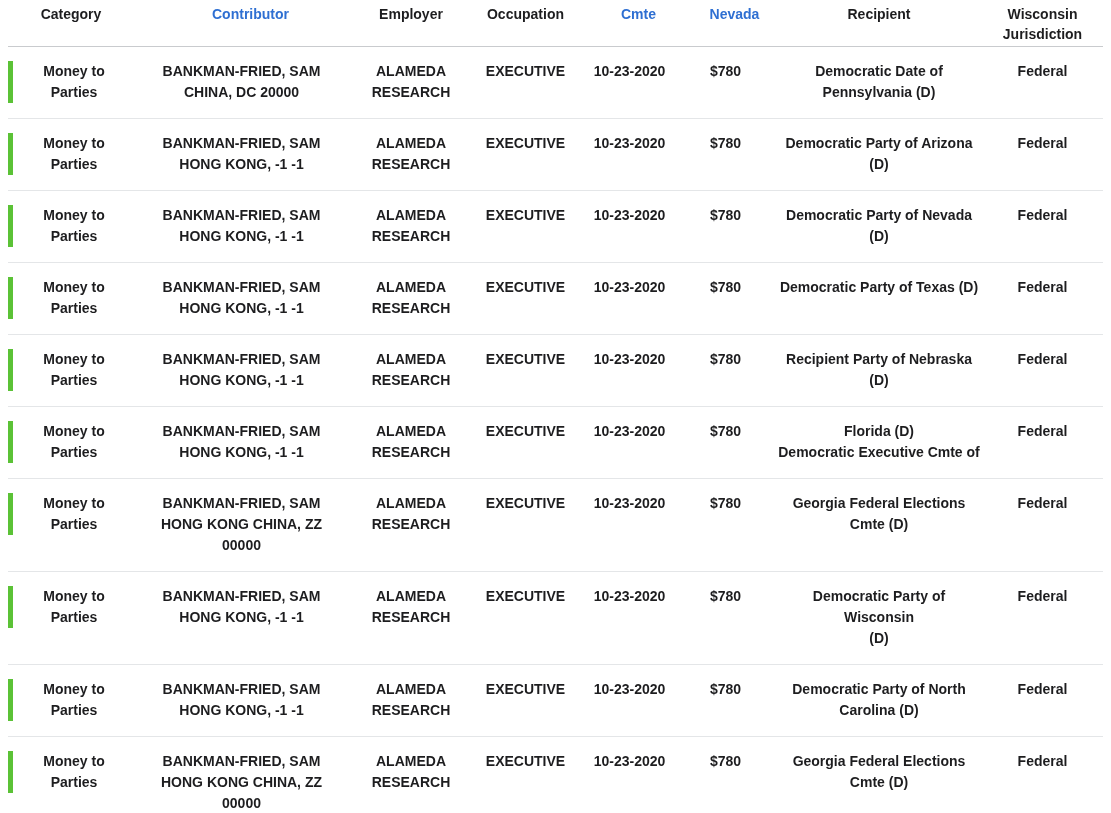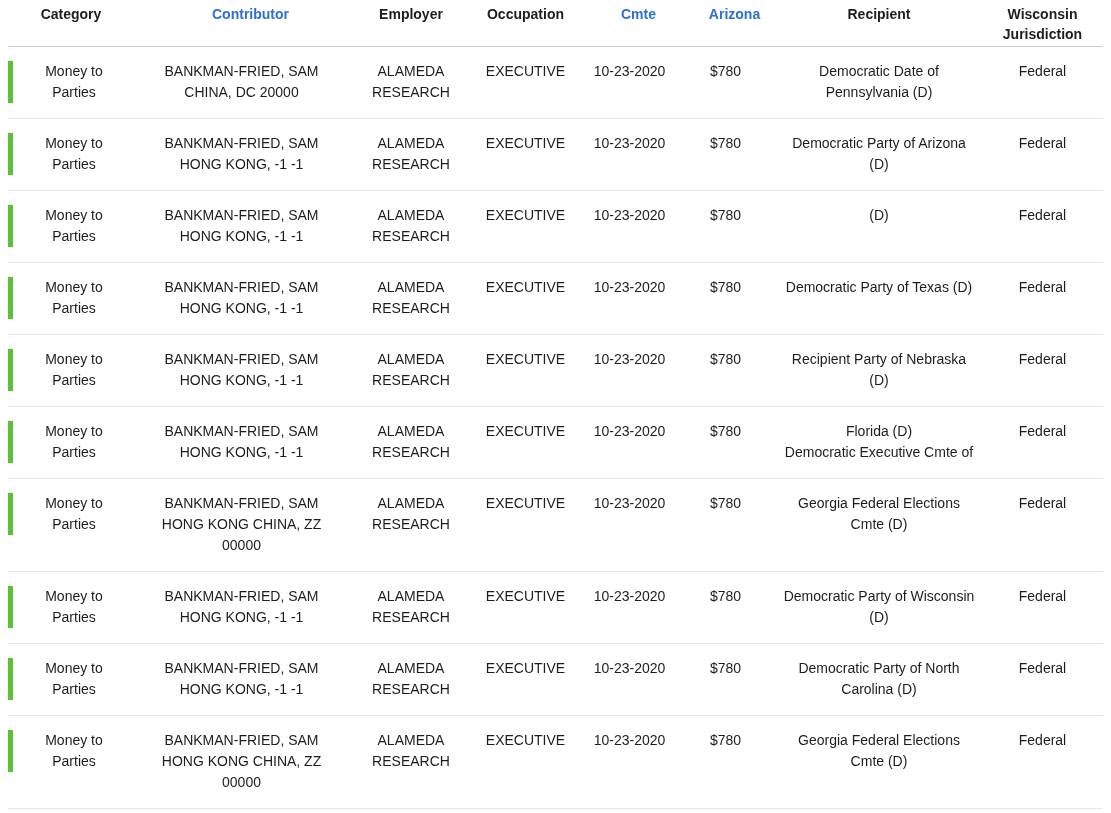--- a/index.html
+++ b/index.html
@@ -34,20 +34,21 @@
   .th{
     font-weight:bold;
     line-height:20px;
     padding-right:14px;
   }
   .th:first-child{padding-left:6px;}
   .th.sortable{color:var(--blue);cursor:pointer;margin-left:18px;}
   .tr{
     padding:14px 0 15px 0;
     border-bottom:1px solid var(--row-divider);
+    font-weight:bold;
   }
   .td{
     line-height:21px;
     padding-right:14px;
   }
   .line{line-height:21px;}
   .cat-accent{
     border-left:5px solid var(--green);
     padding-left:7px;
   }
@@ -55,21 +56,21 @@
 </head>
 <body>
 
 <div class="table">
   <div class="thead" id="thead">
       <div class="th">Category</div>
       <div class="th sortable">Contributor</div>
       <div class="th">Employer</div>
       <div class="th">Occupation</div>
       <div class="th sortable">Cmte</div>
-      <div class="th sortable">Arizona</div>
+      <div class="th sortable">Nevada</div>
       <div class="th">Recipient</div>
       <div class="th">Wisconsin Jurisdiction</div>
     </div>
   <div id="tbody">
       <div class="tr">
         <div class="td">
           <div class="cat-accent">
             <div class="line">Money to</div>
             <div class="line">Parties</div>
           </div>
@@ -127,20 +128,21 @@
           <div class="line">HONG KONG, -1 -1</div>
         </div>
         <div class="td">
           <div class="line">ALAMEDA</div>
           <div class="line">RESEARCH</div>
         </div>
         <div class="td">EXECUTIVE</div>
         <div class="td">10-23-2020</div>
         <div class="td">$780</div>
         <div class="td">
+          <div class="line">Democratic Party of Nevada</div>
           <div class="line">(D)</div>
         </div>
         <div class="td">Federal</div>
       </div>
       <div class="tr">
         <div class="td">
           <div class="cat-accent">
             <div class="line">Money to</div>
             <div class="line">Parties</div>
           </div>

